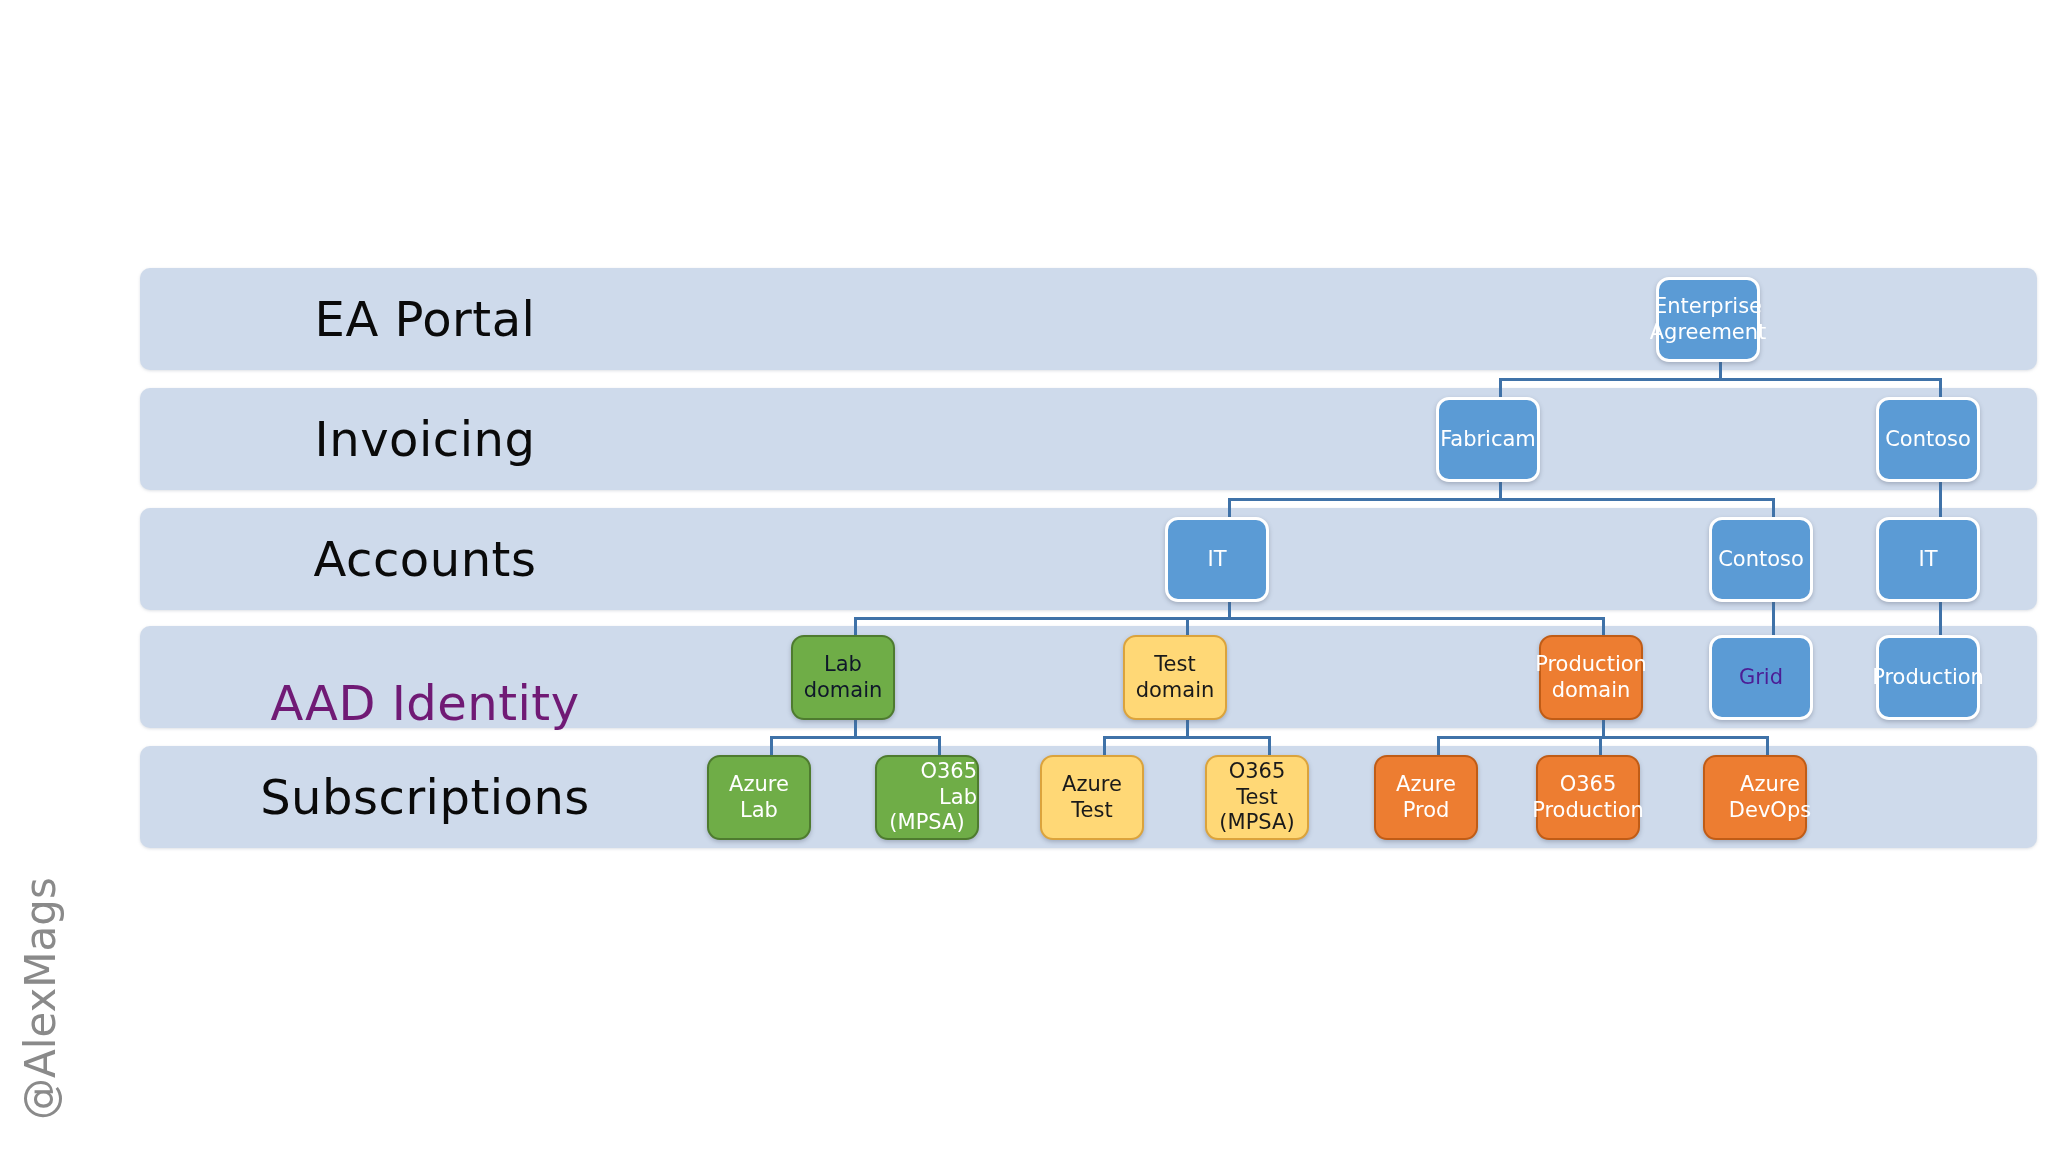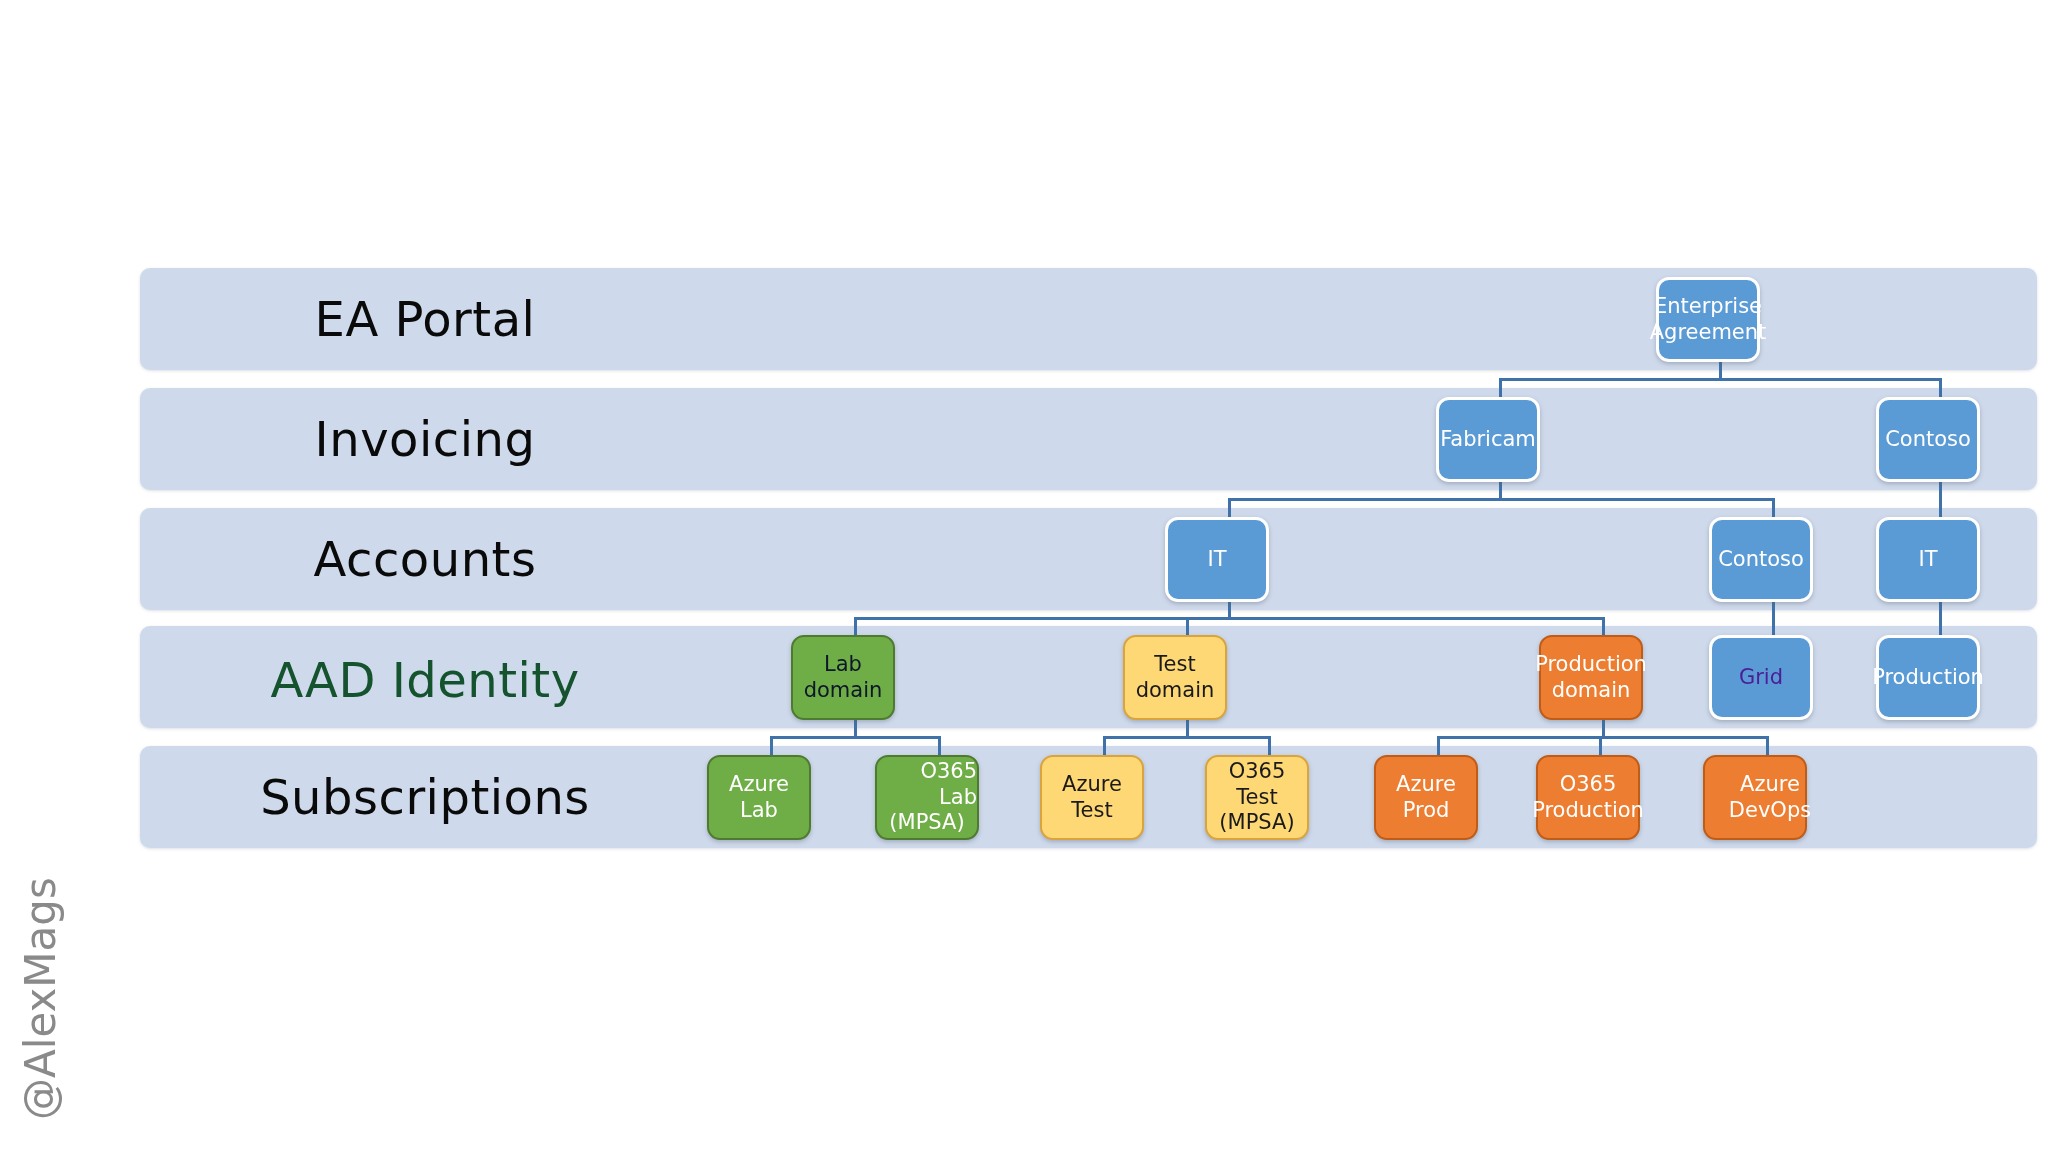--- a/index.html
+++ b/index.html
@@ -34,21 +34,21 @@
 
 <div class="canvas">
   <div id="diagram-root">
       <div class="band" style="top: 268px; background: rgb(206, 218, 235);"></div>
       <div class="row-label" style="top: 268px; color: rgb(10, 10, 10);">EA Portal</div>
       <div class="band" style="top: 388px; background: rgb(206, 218, 235);"></div>
       <div class="row-label" style="top: 388px; color: rgb(10, 10, 10);">Invoicing</div>
       <div class="band" style="top: 508px; background: rgb(206, 218, 235);"></div>
       <div class="row-label" style="top: 508px; color: rgb(10, 10, 10);">Accounts</div>
       <div class="band" style="top: 626px; background: rgb(206, 218, 235);"></div>
-      <div class="row-label" style="top: 629px; color: #14532d;">AAD Identity</div>
+      <div class="row-label" style="top: 652px; color: #701a75;">AAD Identity</div>
       <div class="band" style="top: 746px; background: rgb(206, 218, 235);"></div>
       <div class="row-label" style="top: 746px; color: rgb(10, 10, 10);">Subscriptions</div>
       <div class="conn" style="left: 1718.5px; top: 362px; width: 3px; height: 19px; background: rgb(63, 114, 168);"></div>
       <div class="conn" style="left: 1498.5px; top: 378px; width: 443px; height: 3px; background: rgb(63, 114, 168);"></div>
       <div class="conn" style="left: 1498.5px; top: 378px; width: 3px; height: 19px; background: rgb(63, 114, 168);"></div>
       <div class="conn" style="left: 1938.5px; top: 378px; width: 3px; height: 19px; background: rgb(63, 114, 168);"></div>
       <div class="conn" style="left: 1498.5px; top: 482px; width: 3px; height: 19px; background: rgb(63, 114, 168);"></div>
       <div class="conn" style="left: 1227.5px; top: 498px; width: 547px; height: 3px; background: rgb(63, 114, 168);"></div>
       <div class="conn" style="left: 1227.5px; top: 498px; width: 3px; height: 19px; background: rgb(63, 114, 168);"></div>
       <div class="conn" style="left: 1771.5px; top: 498px; width: 3px; height: 19px; background: rgb(63, 114, 168);"></div>

